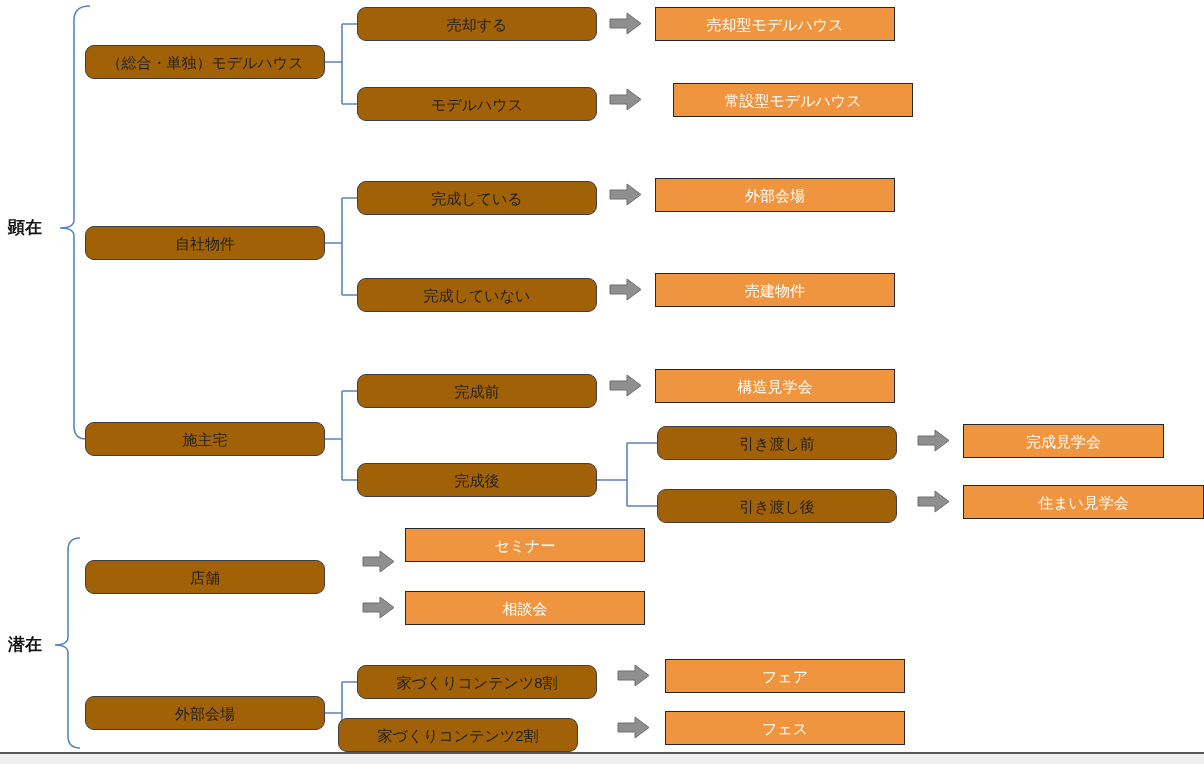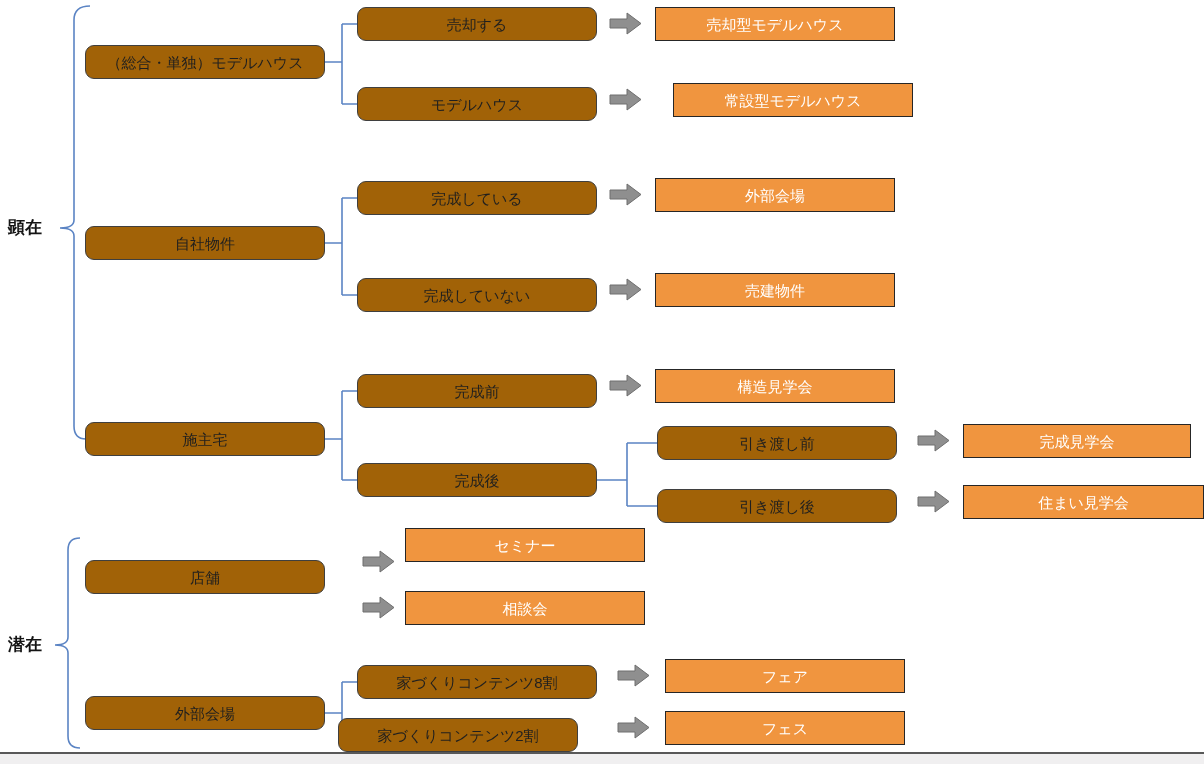--- a/index.html
+++ b/index.html
@@ -120,21 +120,21 @@
       <svg width="33" height="23" viewBox="0 0 33 23">
         <polygon points="1,7 18,7 18,1 32,11.5 18,22 18,16 1,16" fill="#8f8f8f" stroke="#6e6e6e" stroke-width="1"></polygon>
       </svg>
     </div>
 
   <div class="node result" style="left:655px;top:7px">売却型モデルハウス</div>
   <div class="node result" style="left:673px;top:83px">常設型モデルハウス</div>
   <div class="node result" style="left:655px;top:178px">外部会場</div>
   <div class="node result" style="left:655px;top:273px">売建物件</div>
   <div class="node result" style="left:655px;top:369px">構造見学会</div>
-  <div class="node result" style="left:963px;top:424px;width:228px">完成見学会</div>
+  <div class="node result" style="left:963px;top:424px;width:201px">完成見学会</div>
   <div class="node result" style="left:963px;top:485px;width:241px">住まい見学会</div>
   <div class="node result" style="left:405px;top:528px">セミナー</div>
   <div class="node result" style="left:405px;top:591px">相談会</div>
   <div class="node result" style="left:665px;top:659px">フェア</div>
   <div class="node result" style="left:665px;top:711px">フェス</div>
 
   <div class="bottom-line"></div>
   <div class="bottom-strip"></div>
 
 </div>

